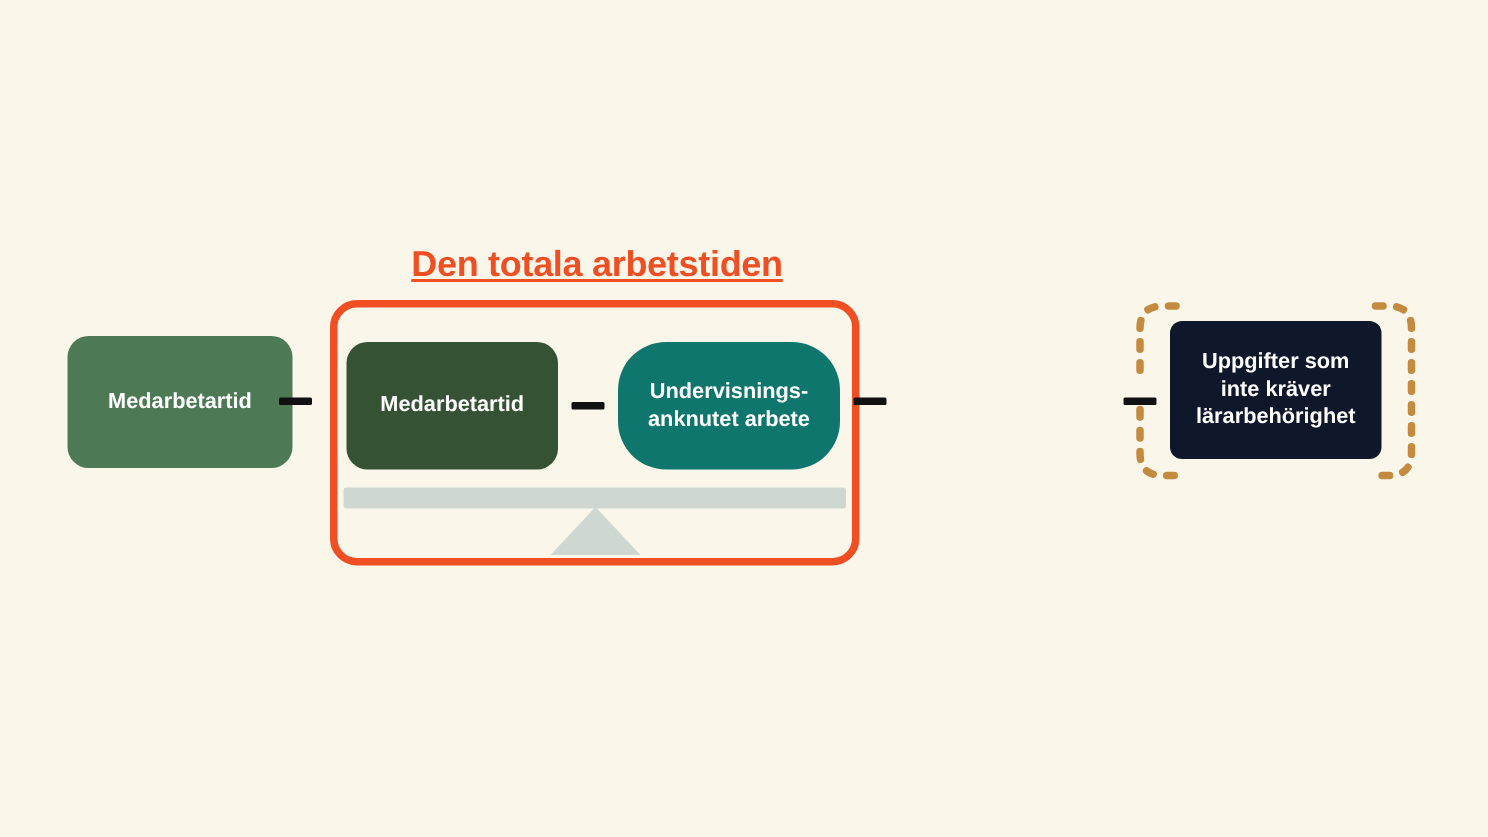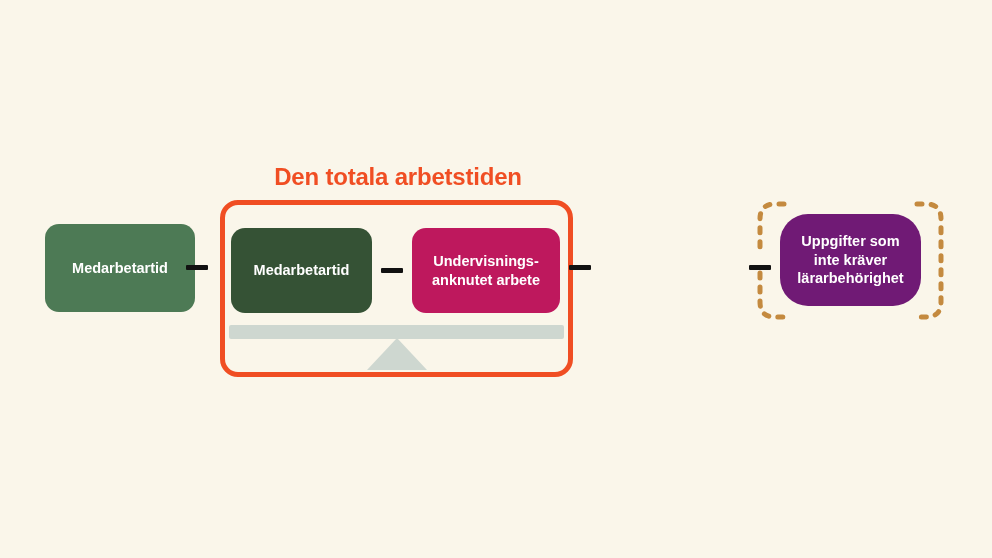--- a/index.html
+++ b/index.html
@@ -33,20 +33,21 @@
     font-size: 24px;
     font-weight: bold;
     color: #f04e23;
     letter-spacing: -0.2px;
     white-space: nowrap;
   }
   .title-inner {
     display: inline-block;
     position: relative;
     left: -98px;
+    text-decoration: underline;
   }
 
   
   .orange-frame {
     position: absolute;
     left: 220px;
     top: 200px;
     width: 353px;
     height: 177px;
     border: 5px solid #f04e23;
@@ -87,36 +88,37 @@
     top: 228px;
     width: 141px;
     height: 85px;
     background: #355235;
   }
   .node-anknutet {
     left: 412px;
     top: 228px;
     width: 148px;
     height: 85px;
-    background: #be185d;
+    background: #0f766e;
+    border-radius: 32px;
   }
   .node-lararuppgifter {
     left: 594px;
     top: 224px;
     width: 150px;
     height: 88px;
     background: #355235;
   }
   .node-uppgifter {
     left: 780px;
     top: 214px;
     width: 141px;
     height: 92px;
-    background: #701a75;
-    border-radius: 28px;
+    background: #0f172a;
+    border-radius: 8px;
   }
 
   
   .dashed-frame {
     position: absolute;
     left: 757px;
     top: 201px;
     width: 187px;
     height: 119px;
   }

